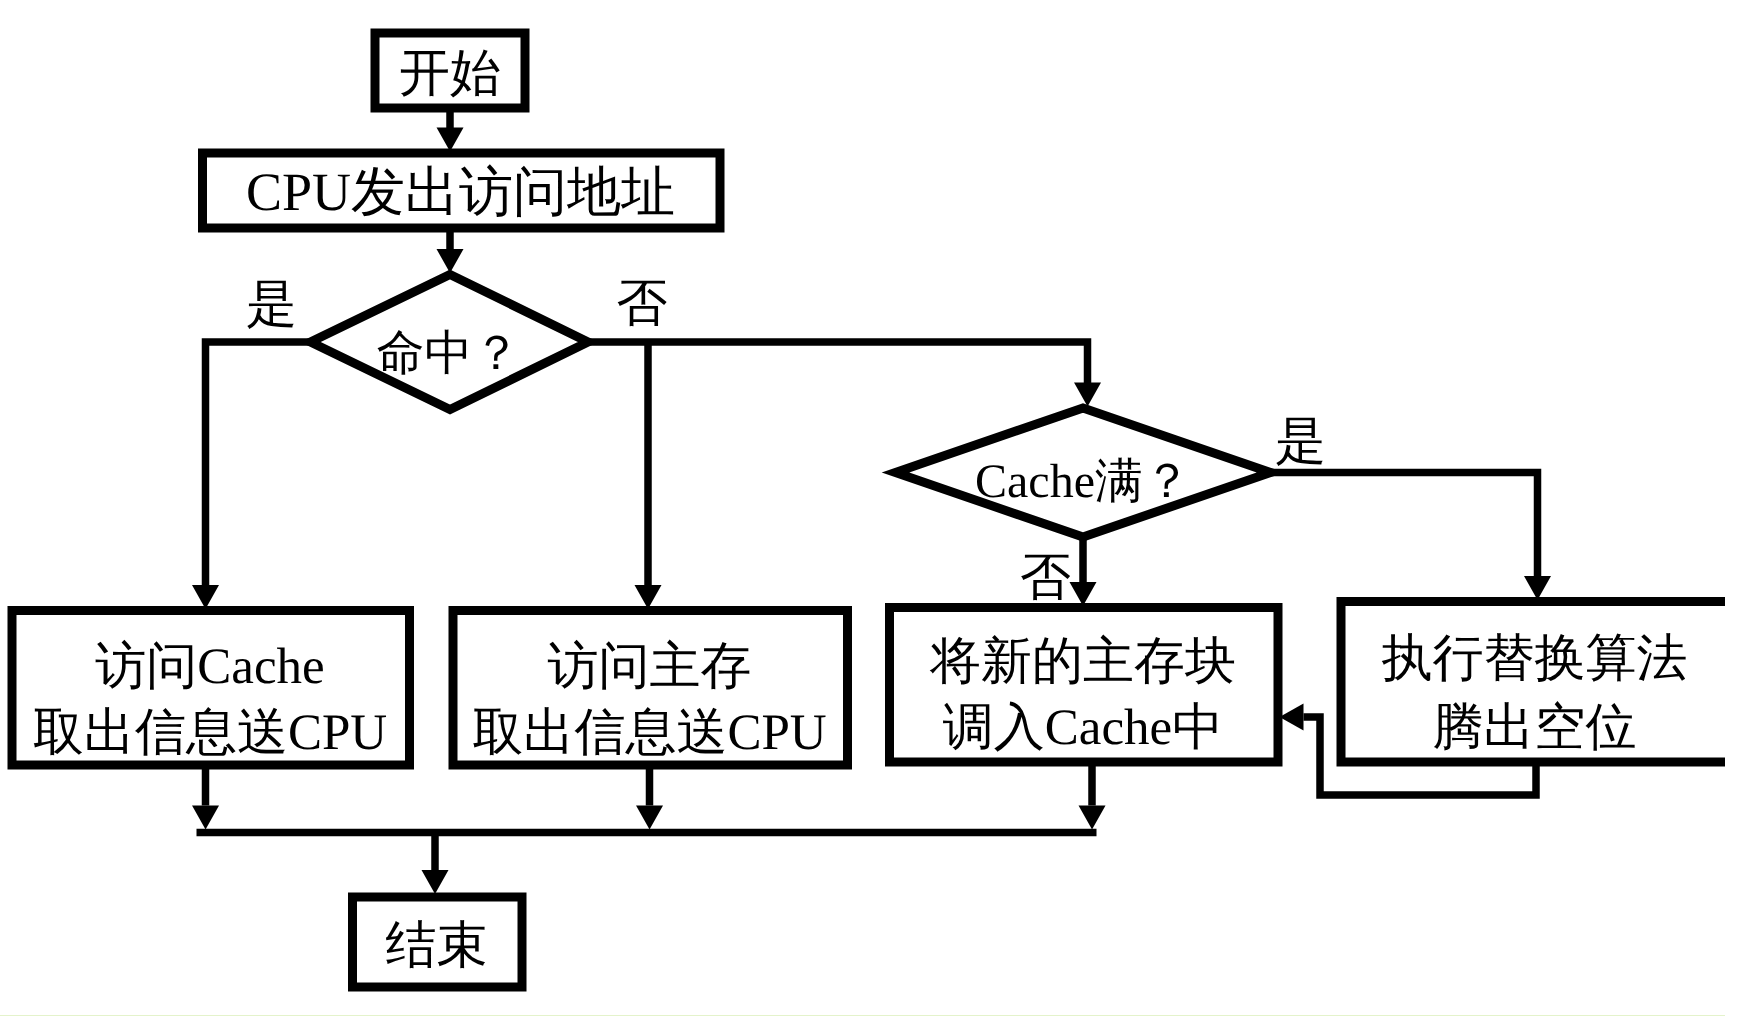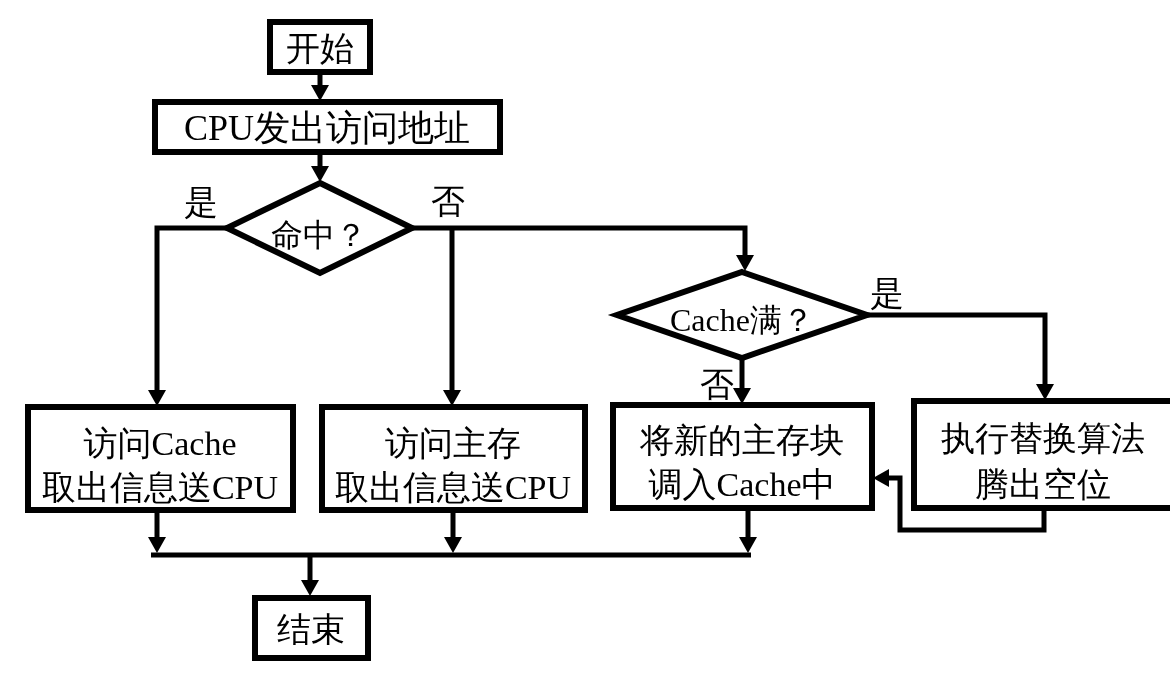--- a/index.html
+++ b/index.html
@@ -6,21 +6,20 @@
     margin: 0;
     padding: 0;
     background: #ffffff;
   }
   .stage {
     position: relative;
     width: 1150px;
     height: 677px;
     background: #84cc16;
     overflow: hidden;
-    margin-left: 20px;
   }
   svg {
     display: block;
   }
   .box {
     fill: #ffffff;
     stroke: #000000;
     stroke-width: 6;
   }
   .diamond {

